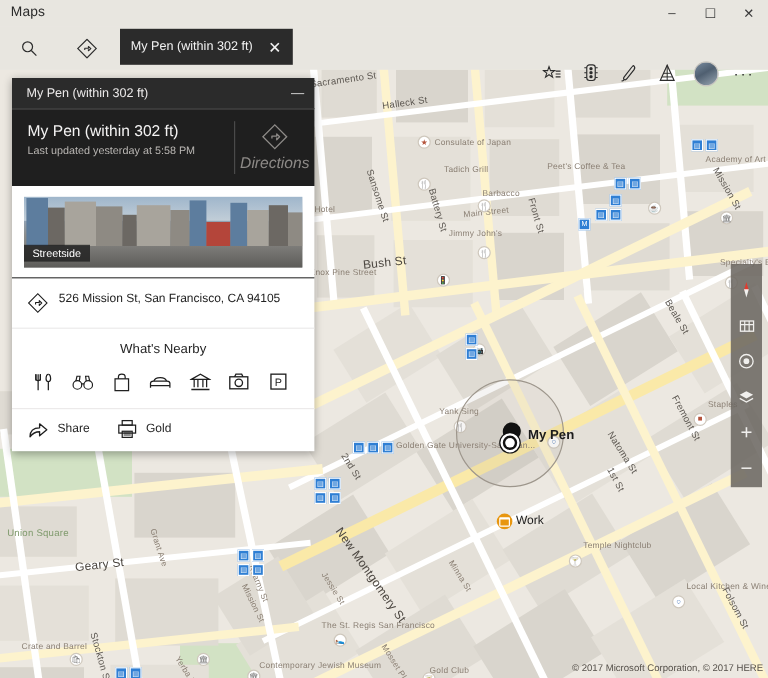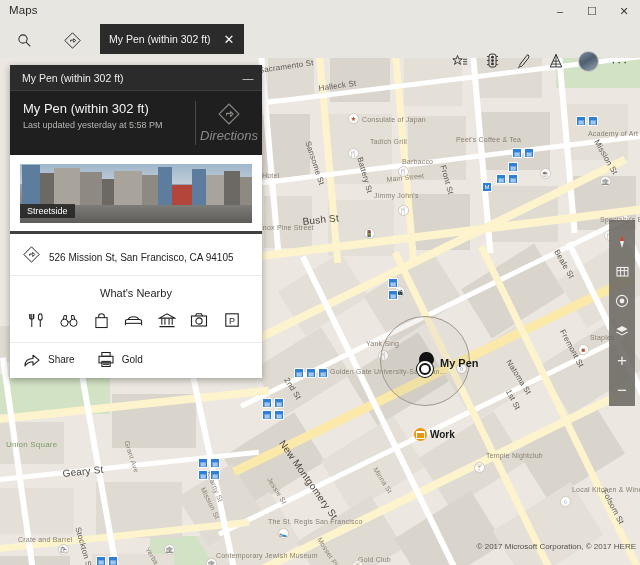--- a/index.html
+++ b/index.html
@@ -138,21 +138,21 @@
   }
   .pin-work { position: absolute; left: 414px; top: 370px; z-index: 12; display: flex; align-items: center; }
   .work-ico {
     width: 13px; height: 13px; border-radius: 50%; background: #e8960f;
     display: flex; align-items: center; justify-content: center;
   }
   .work-ico::after {
     content: ''; width: 7px; height: 5px; border: 1.2px solid #fff;
     border-radius: 1px; border-top-width: 2px;
   }
-  .work-label { margin-left: 3px; font-size: 10px; font-weight: bold; color: #1b1b1b; }
+  .work-label { margin-left: 3px; font-size: 10px; font-weight: normal; color: #1b1b1b; }
 
   
   .mapctl {
     position: absolute; right: 5px; top: 162px; width: 26px; height: 186px;
     background: rgba(108,104,98,.88); z-index: 20;
     display: flex; flex-direction: column; align-items: center; padding-top: 6px;
   }
   .mapctl .mc {
     width: 26px; height: 30px; display: flex; align-items: center;
     justify-content: center; color: #f0efed; font-size: 12px;
@@ -169,21 +169,21 @@
     border-right: 2px solid transparent; border-top: 7px solid #f2f1ef;
   }
 
   
   .suggest {
     position: absolute; right: 6px; bottom: 22px; height: 18px;
     background: rgba(95,92,87,.85); color: #fff; font-size: 10px;
     display: flex; align-items: center; padding: 0 7px; z-index: 22;
   }
   .copyright {
-    position: absolute; right: 4px; bottom: 14px; font-size: 8px;
+    position: absolute; right: 4px; bottom: 4px; font-size: 8px;
     color: #55504a; z-index: 22; white-space: nowrap;
   }
 
   
   .panel {
     position: absolute; left: 10px; top: 65px; width: 252px;
     z-index: 30; box-shadow: 0 2px 7px rgba(0,0,0,.33);
   }
   .panel-head {
     height: 26px; background: #2b2b2b; display: flex; align-items: center;
@@ -230,22 +230,22 @@
     position: absolute; left: 0; bottom: 0; width: 100%; height: 30%;
     background: linear-gradient(180deg,#7d7c79,#5d5c59);
   }
   .sidewalk { position: absolute; left: 0; bottom: 26%; width: 100%; height: 3px; background: #9b9892; }
   .ss-badge {
     position: absolute; left: 0; bottom: 5px; background: rgba(32,32,32,.82);
     color: #fff; font-size: 9px; padding: 2px 7px;
   }
 
   .addr-row {
-    display: flex; align-items: flex-end; gap: 9px;
-    padding: 12px 13px; border-top: 3px solid #404040;
+    display: flex; align-items: flex-start; gap: 9px;
+    padding: 12px 13px; border-top: 1px solid #404040;
   }
   .addr-txt { font-size: 10px; color: #222; }
 
   .nearby-sec { border-top: 1px solid #eceaea; padding: 11px 13px 10px 13px; text-align: center; }
   .nearby-title { font-size: 11px; color: #1f1f1f; margin-bottom: 9px; }
   .nearby-icons { display: flex; justify-content: space-between; padding-right: 4px; }
   .nb {
     width: 26px; height: 24px; display: flex; align-items: center;
     justify-content: center; color: #1f1f1f;
   }

